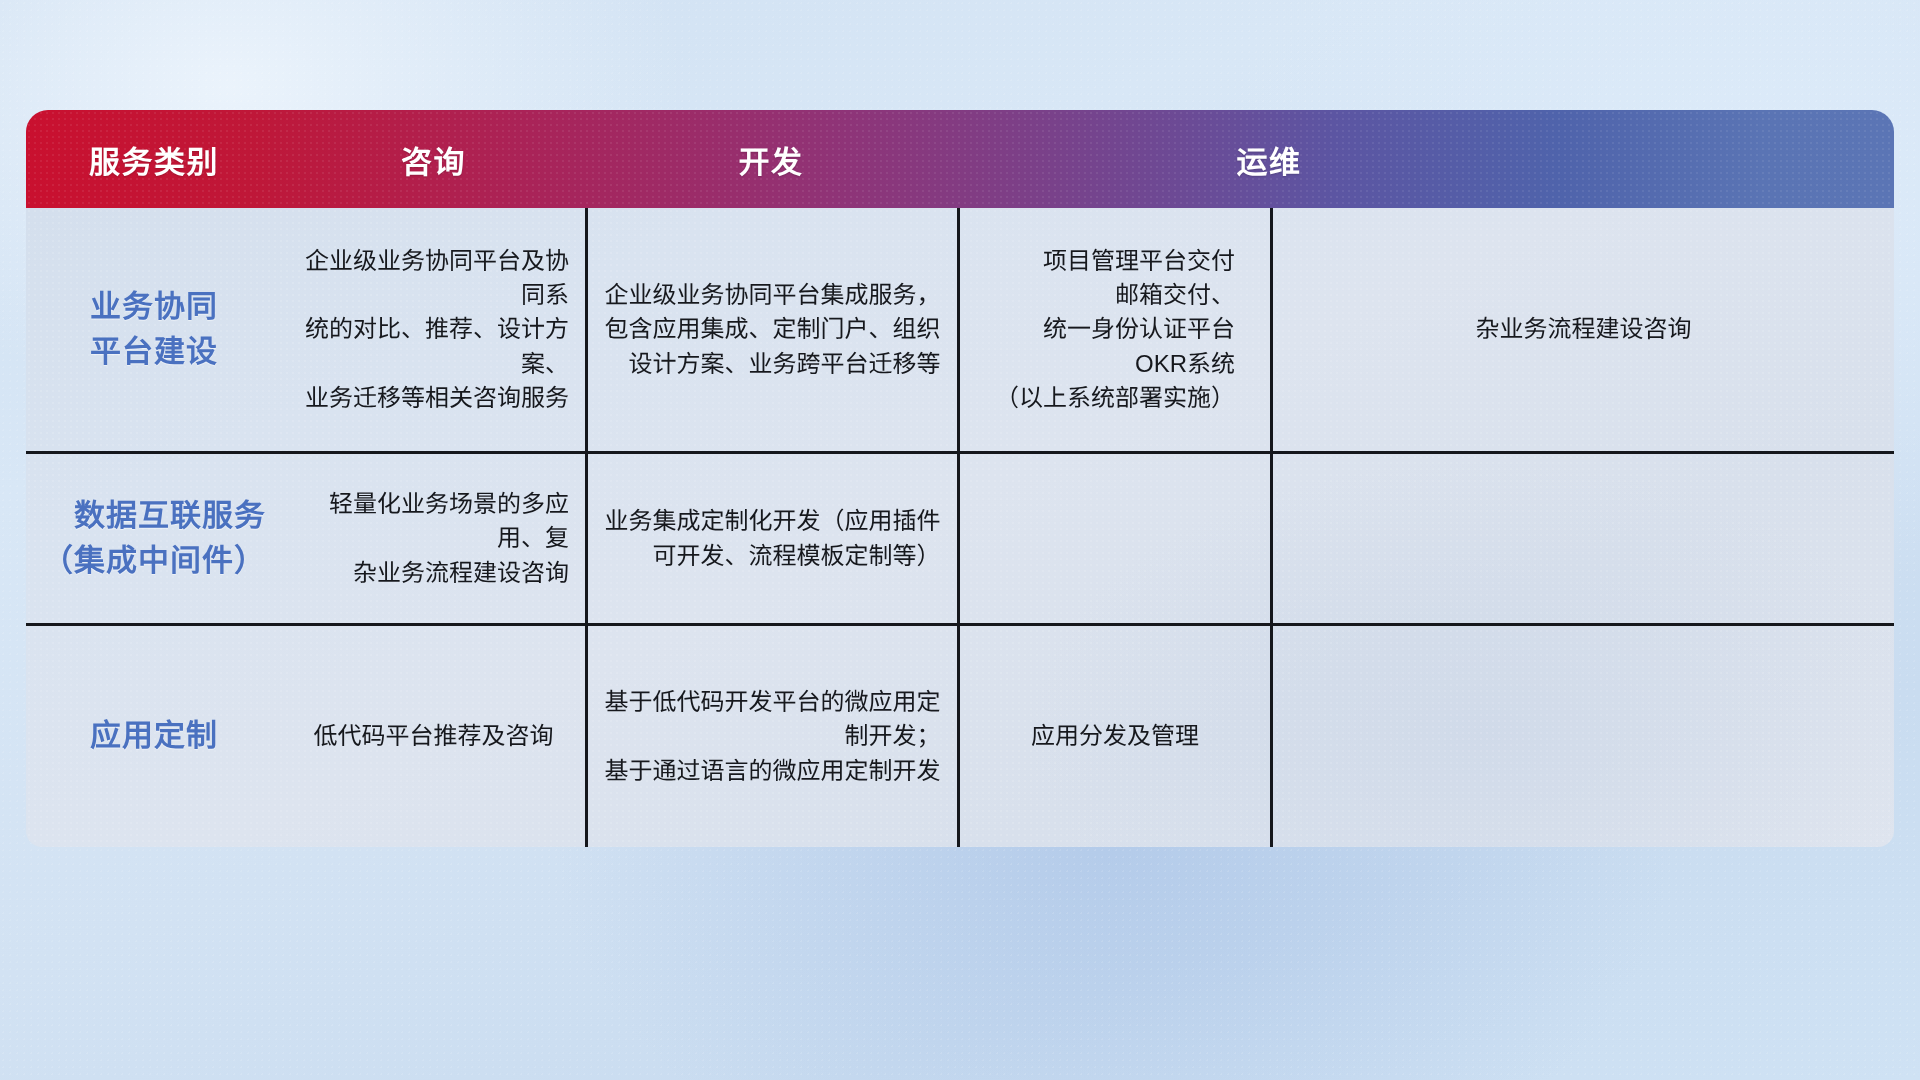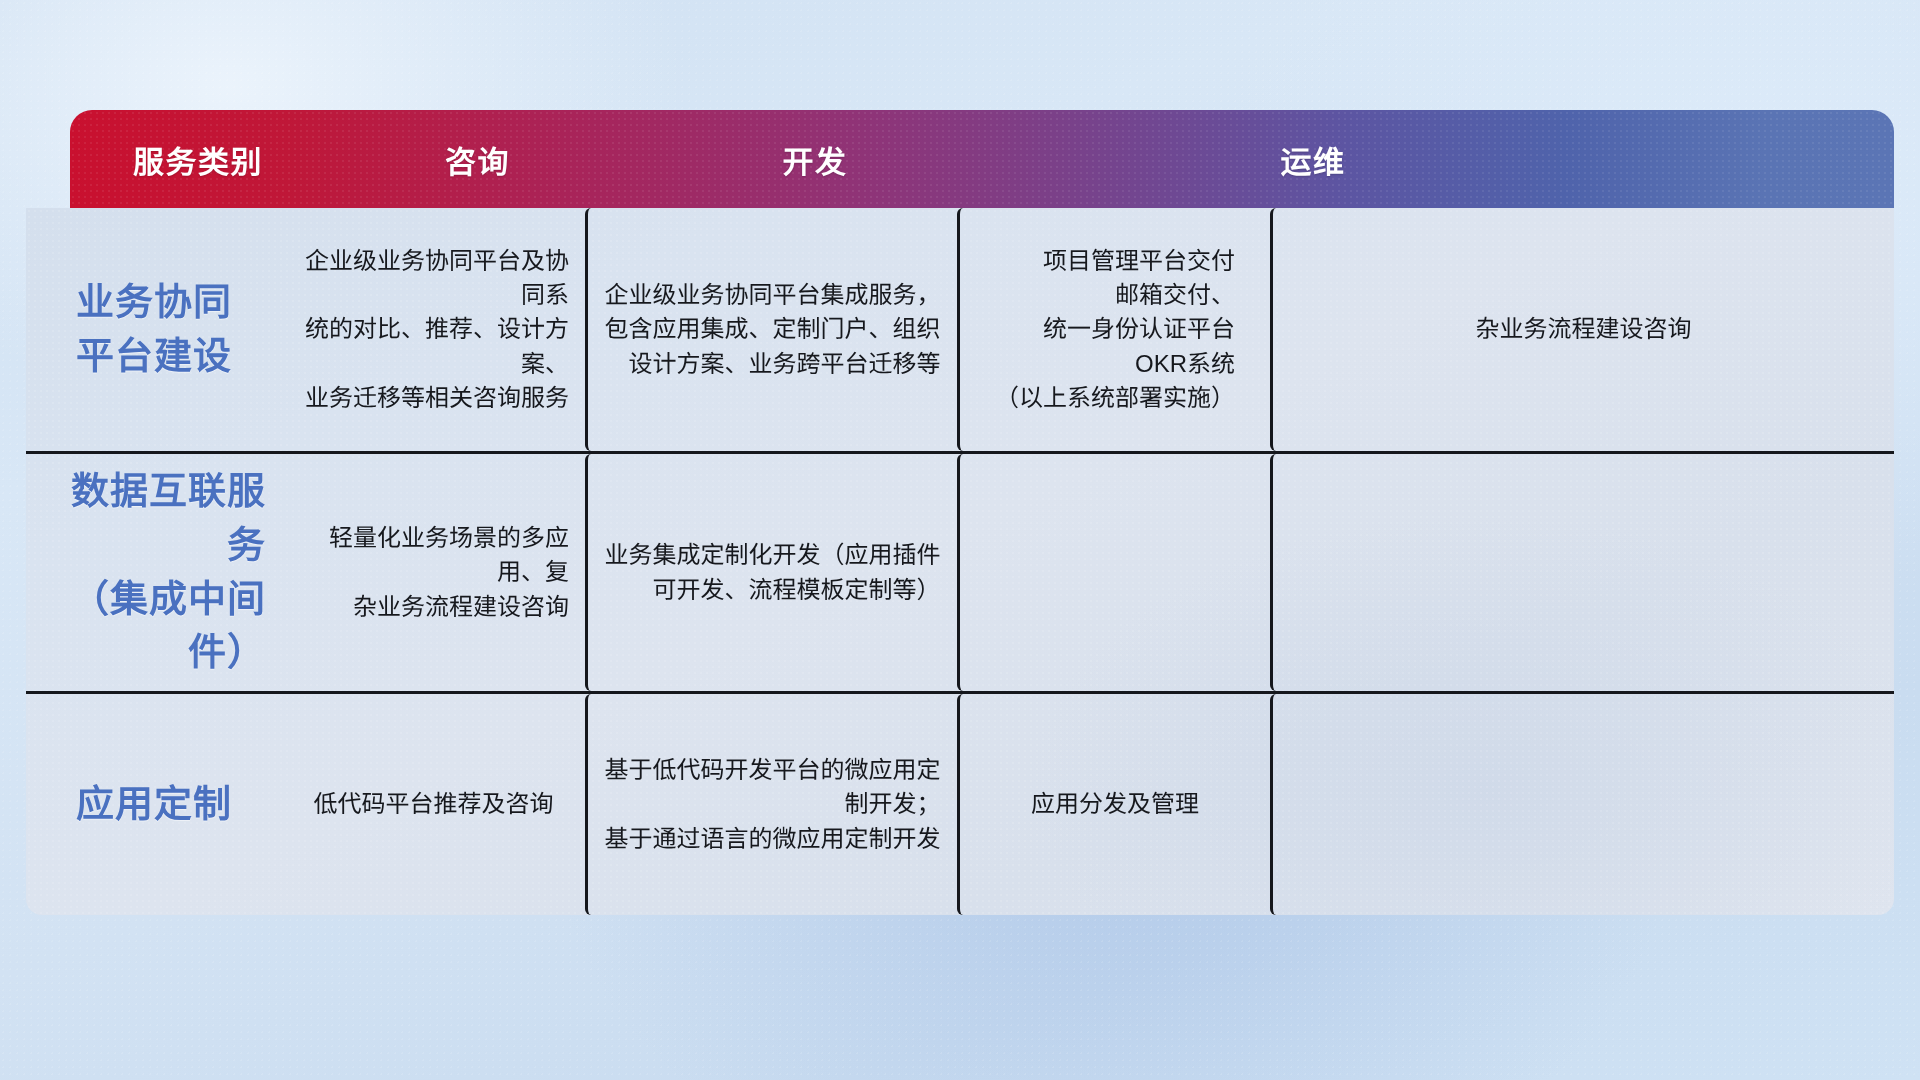--- a/index.html
+++ b/index.html
@@ -50,21 +50,20 @@
     background: linear-gradient(90deg,
         #c9102f 0%,
         #bf1738 12%,
         #a8245a 28%,
         #8e3478 44%,
         #73458f 58%,
         #5c55a2 70%,
         #4f63ab 82%,
         #5a74b4 93%,
         #5b75b5 100%);
-    margin-left: 44px;
   }
   .table-header::after {
     content: "";
     position: absolute;
     inset: 0;
     background-image: radial-gradient(rgba(255,255,255,0.16) 1px, transparent 1px);
     background-size: 6px 6px;
     opacity: .45;
     pointer-events: none;
   }
@@ -110,40 +109,40 @@
     display: flex;
     align-items: center;
     justify-content: center;
     padding: 10px 16px;
     text-align: right;
     font-size: 24px;
     line-height: 1.42;
     color: #16181d;
     white-space: pre-line;
   }
-  .cell.div-left { border-left: 3px solid #15171c; border-radius: 6px; }
+  .cell.div-left { border-left: 3px solid #15171c; }
 
   .cat {
     color: #4a71c0;
     font-weight: bold;
-    font-size: 38px;
+    font-size: 31px;
     line-height: 1.42;
     letter-spacing: 1px;
     text-shadow: 0 1px 1px rgba(255,255,255,0.55);
   }
 
   
   .c0 { width: 256px; }
   .c1 { width: 303px; }
   .c2 { width: 372px; }
   .c3 { width: 313px; }
   .c4 { width: 624px; }
 
   .r0 { height: 243px; }
-  .r1 { height: 240px; }
+  .r1 { height: 172px; }
   .r2 { height: 224px; }
 </style>
 </head>
 <body>
 
 <div class="bg-texture"></div>
 
 <div class="table-wrap">
 
   <div class="table-header">

